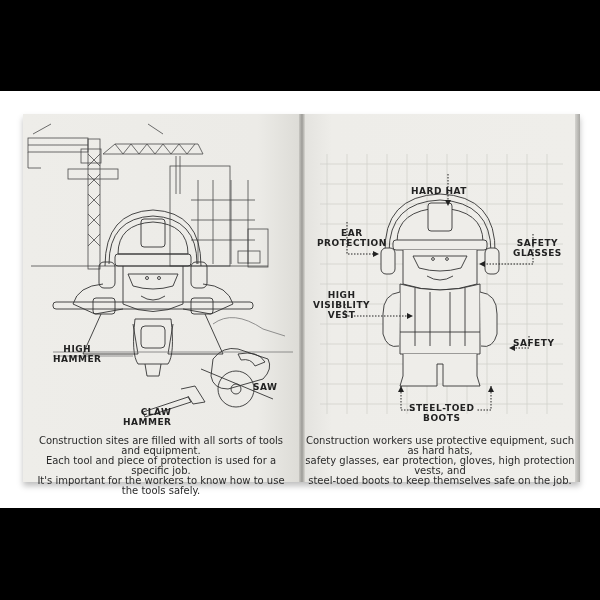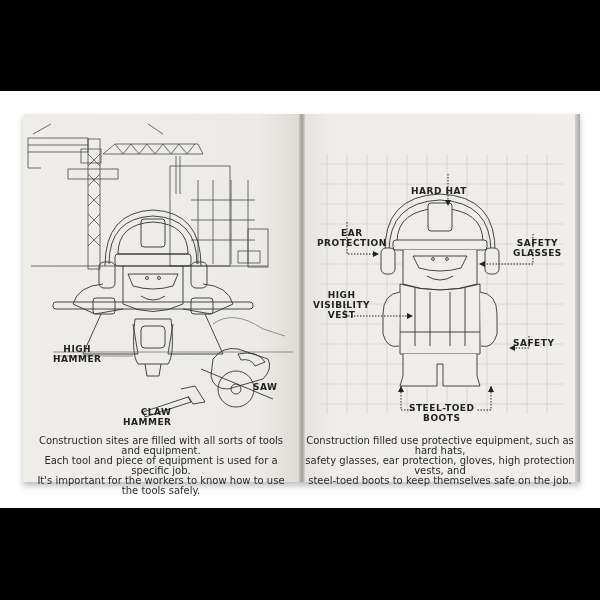--- a/index.html
+++ b/index.html
@@ -116,21 +116,21 @@
       <div>HAMMER</div>
     </div>
     <div class="lbl" style="left:230px;top:245px;">SAW</div>
     <div class="lbl" style="left:100px;top:270px;text-align:right;">
       <div>CLAW</div>
       <div>HAMMER</div>
     </div>
 
     <div class="caption">
       <div>Construction sites are filled with all sorts of tools and equipment.</div>
-      <div>Each tool and piece of equipment is used for a specific job.</div>
+      <div>Each tool and piece of protection is used for a specific job.</div>
       <div>It's important for the workers to know how to use the tools safely.</div>
     </div>
   </div>
 
   <div class="page spine"></div>
 
   <div class="page right">
     <svg width="270" height="320" viewBox="0 0 270 320" fill="none">
       <g stroke="#cfcec9" stroke-width="0.7">
         <line x1="22" y1="40" x2="22" y2="300"></line>
@@ -216,20 +216,20 @@
       <div>VISIBILITY</div>
       <div>VEST</div>
     </div>
     <div class="lbl" style="left:208px;top:201px;">SAFETY</div>
     <div class="lbl" style="left:104px;top:266px;">
       <div>STEEL-TOED</div>
       <div>BOOTS</div>
     </div>
 
     <div class="caption">
-      <div>Construction filled use protective equipment, such as hard hats,</div>
+      <div>Construction workers use protective equipment, such as hard hats,</div>
       <div>safety glasses, ear protection, gloves, high protection vests, and</div>
       <div>steel-toed boots to keep themselves safe on the job.</div>
     </div>
   </div>
 
   <div class="edge"></div>
 </div>
 
 </body></html>

